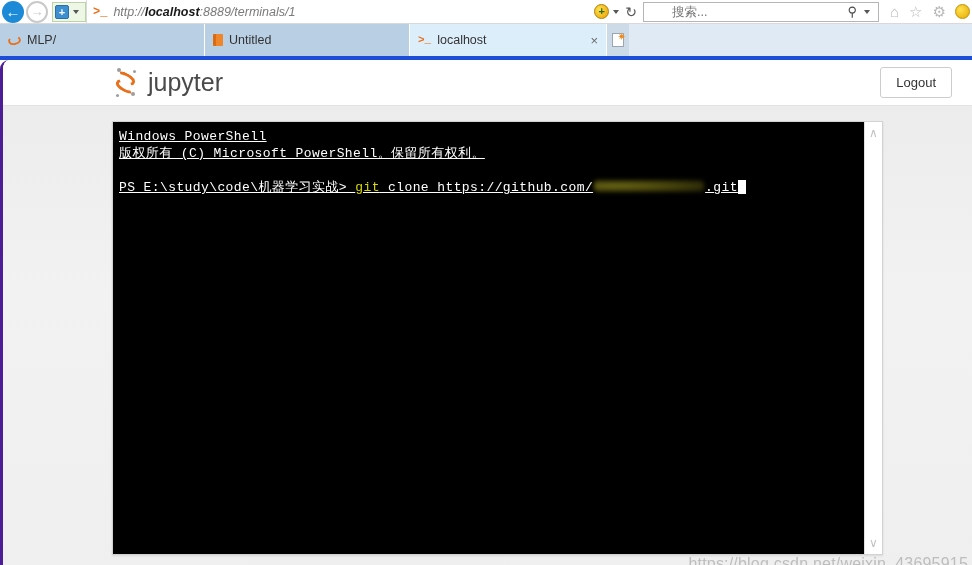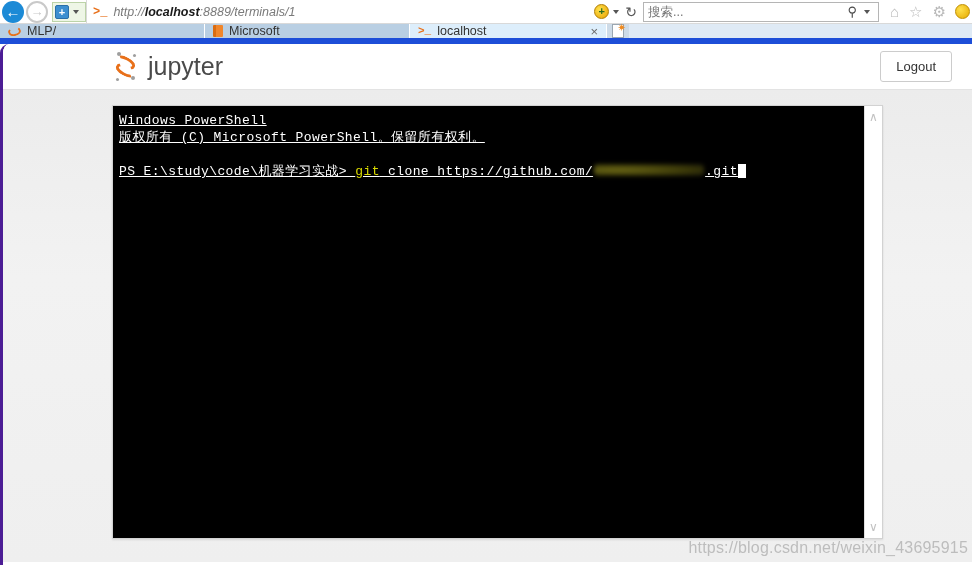--- a/index.html
+++ b/index.html
@@ -112,20 +112,21 @@
     padding: 0 4px;
     margin-right: 6px;
   }
   #search-input {
     flex: 1 1 auto;
     border: none; outline: none;
     font-size: 12.5px;
     color: #555;
     font-family: "Liberation Sans", sans-serif;
     background: transparent;
+    margin-left: 24px;
   }
   #search-magnifier {
     color: #4a4a4a; font-size: 13px; margin-right: 3px;
   }
   .chrome-icon {
     color: #b9b9b9;
     font-size: 15px;
     margin: 0 5px;
     line-height: 1;
   }
@@ -134,24 +135,24 @@
     background: radial-gradient(circle at 35% 35%, #ffe14d, #e5a900);
     border: 1px solid #c08f00;
     color: #6a4a00; font-size: 10px; font-weight: bold;
     line-height: 13px; text-align: center;
     margin-left: 4px; margin-right: 0px;
     overflow: hidden;
   }
 
   
   #tab-strip {
-    height: 20px;
+    height: 36px;
     display: flex; align-items: stretch;
     background: #dfeaf5;
-    border-bottom: 6px solid #1d4ed8;
+    border-bottom: 4px solid #1d4ed8;
   }
   .tab {
     display: flex; align-items: center;
     padding: 0 8px;
     font-size: 12.5px;
     color: #333;
     border-right: 1px solid #ffffff;
     position: relative;
     min-width: 0;
   }
@@ -399,21 +400,21 @@
       <span class="tab-icon">
         <span class="jupyter-arc-small"></span>
       </span>
       <span class="tab-label">MLP/</span>
     </div>
 
     <div class="tab tab-inactive" id="tab-untitled">
       <span class="tab-icon">
         <span class="notebook-icon"></span>
       </span>
-      <span class="tab-label">Microsoft</span>
+      <span class="tab-label">Untitled</span>
     </div>
 
     <div class="tab tab-active" id="tab-localhost">
       <span class="tab-icon">
         <span class="term-icon">&gt;_</span>
       </span>
       <span class="tab-label">localhost</span>
       <span id="tab-close">×</span>
     </div>
 

